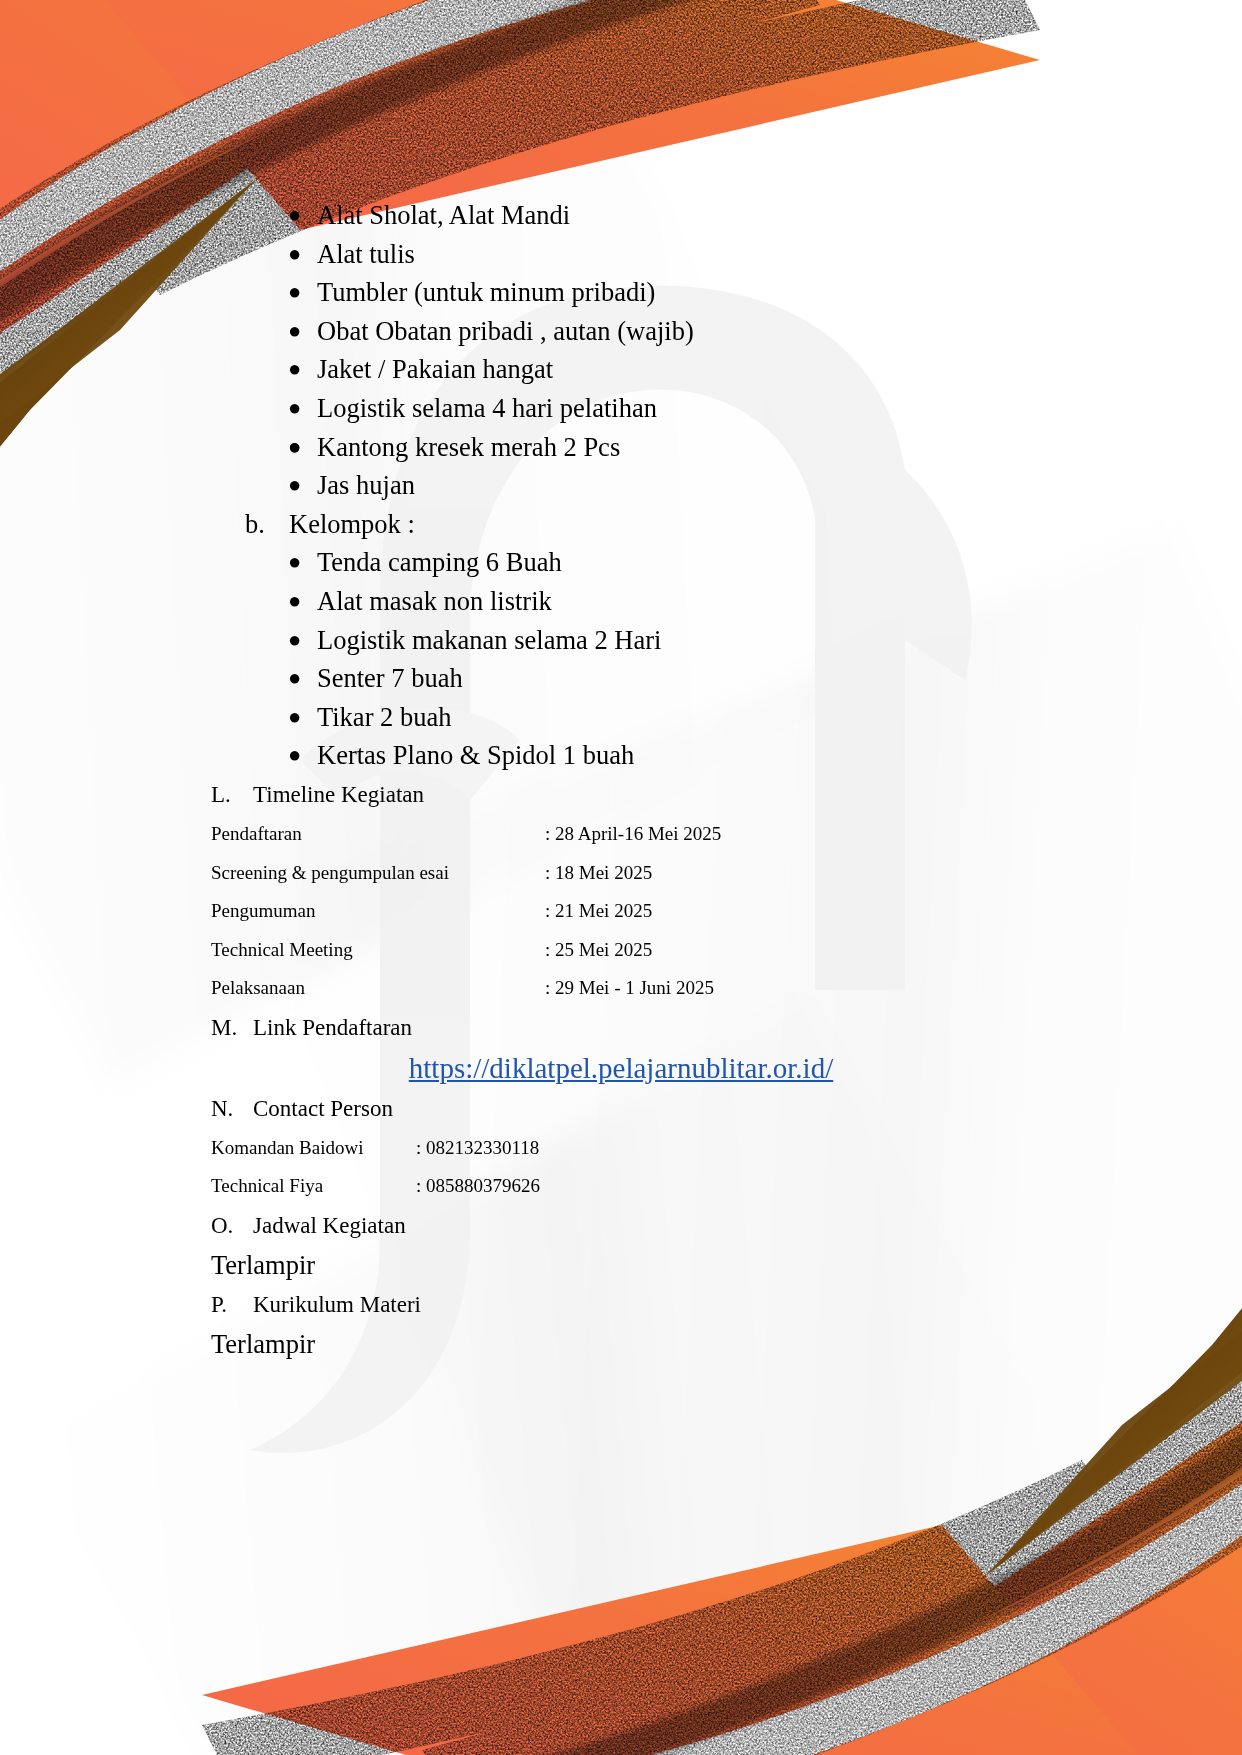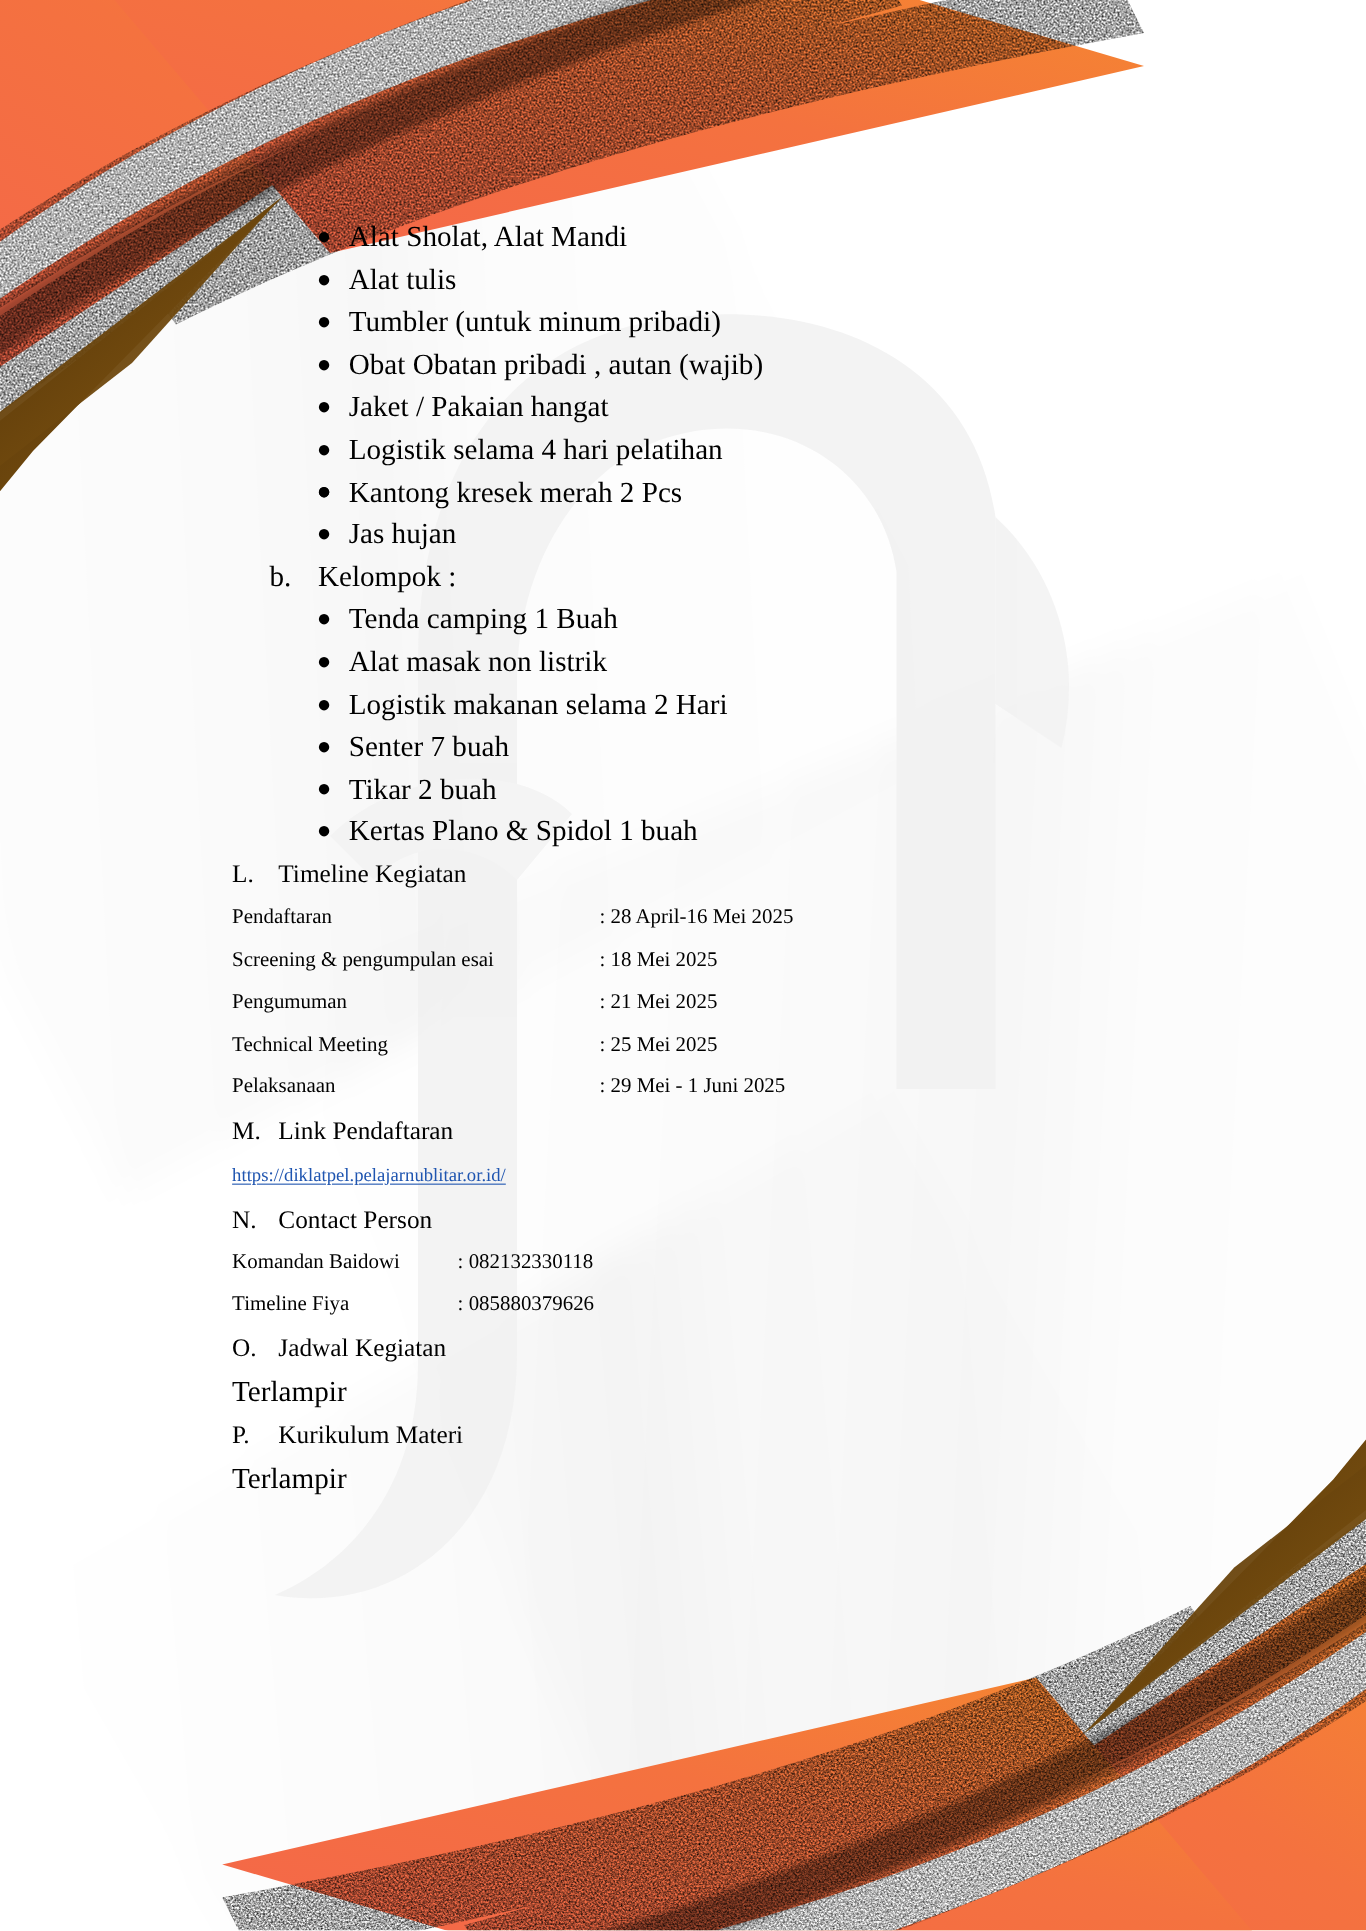--- a/index.html
+++ b/index.html
@@ -116,22 +116,23 @@
   .kv-timeline .kv-val { left: 334px; }
   .kv-contact .kv-val { left: 205px; }
 
   .plain-line {
     font-size: 26.5px;
     line-height: 38.6px;
     white-space: nowrap;
   }
 
   .link-line {
-    font-size: 17px;
+    font-size: 29px;
     line-height: 41px;
+    text-align: center;
   }
   .doc-link {
     color: #1f55b0;
     text-decoration: underline;
     text-underline-offset: 2px;
   }
 </style>
 </head>
 <body>
 
@@ -270,21 +271,21 @@
     </ul>
 
     <div class="sub-head">
       <span class="marker">b.</span>
       <span class="sub-label">Kelompok :</span>
     </div>
 
     <ul class="bullet-list">
       <li class="bullet-item">
         <span class="dot">●</span>
-        <span>Tenda camping 1 Buah</span>
+        <span>Tenda camping 6 Buah</span>
       </li>
       <li class="bullet-item">
         <span class="dot">●</span>
         <span>Alat masak non listrik</span>
       </li>
       <li class="bullet-item">
         <span class="dot">●</span>
         <span>Logistik makanan selama 2 Hari</span>
       </li>
       <li class="bullet-item">
@@ -337,21 +338,21 @@
 
     <div class="section-head">
       <span class="sec-letter">N.</span><span class="sec-title">Contact Person</span>
     </div>
     <div>
       <div class="kv-row kv-contact">
         <span class="kv-key">Komandan Baidowi</span>
         <span class="kv-val">: 082132330118</span>
       </div>
       <div class="kv-row kv-contact">
-        <span class="kv-key">Timeline Fiya</span>
+        <span class="kv-key">Technical Fiya</span>
         <span class="kv-val">: 085880379626</span>
       </div>
     </div>
 
     <div class="section-head">
       <span class="sec-letter">O.</span><span class="sec-title">Jadwal Kegiatan</span>
     </div>
     <div class="plain-line">Terlampir</div>
 
     <div class="section-head">

